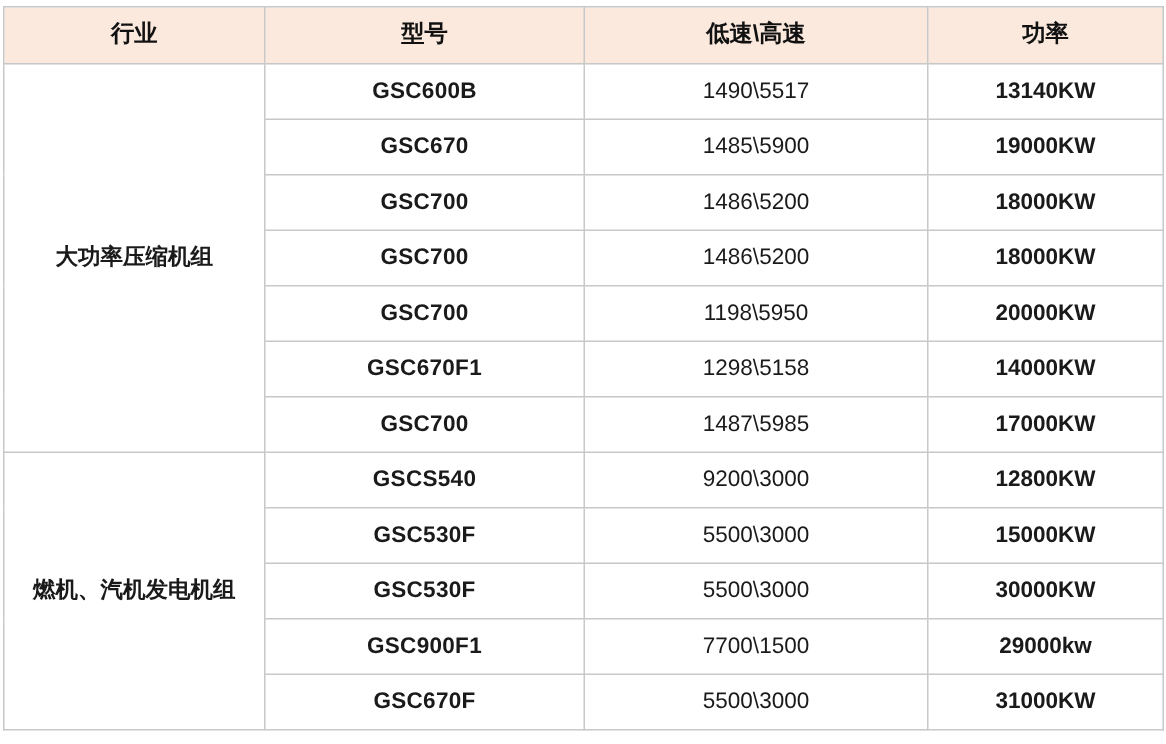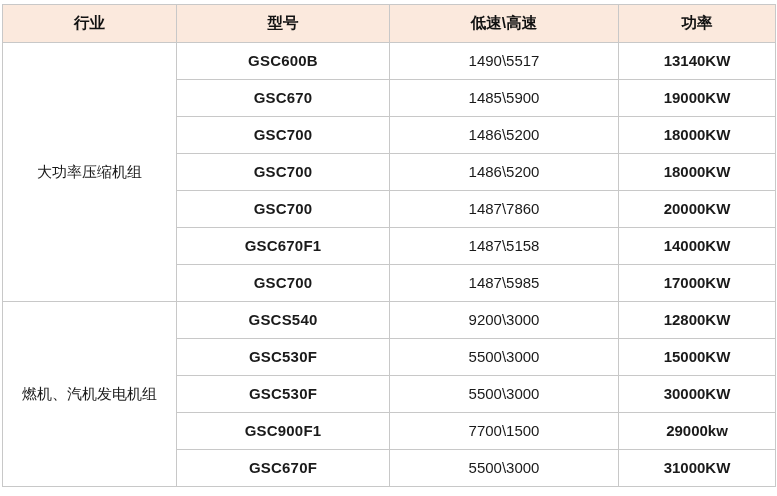--- a/index.html
+++ b/index.html
@@ -43,21 +43,21 @@
     height: 37px;
     font-weight: bold;
     font-size: 15.5px;
     color: #111111;
   }
   table.spec-table tbody td {
     height: 36px;
     background: #ffffff;
   }
   td.group-cell {
-    font-weight: normal;
+    font-weight: bold;
     font-size: 15.5px;
     color: #111111;
     line-height: 1.5;
   }
   td.model-cell {
     font-weight: bold;
     letter-spacing: 0.2px;
   }
   td.speed-cell {
     font-weight: normal;
@@ -103,26 +103,26 @@
         <td class="speed-cell">1486\5200</td>
         <td class="power-cell">18000KW</td>
       </tr>
       <tr>
         <td class="model-cell">GSC700</td>
         <td class="speed-cell">1486\5200</td>
         <td class="power-cell">18000KW</td>
       </tr>
       <tr>
         <td class="model-cell">GSC700</td>
-        <td class="speed-cell">1487\7860</td>
+        <td class="speed-cell">1198\5950</td>
         <td class="power-cell">20000KW</td>
       </tr>
       <tr>
         <td class="model-cell">GSC670F1</td>
-        <td class="speed-cell">1487\5158</td>
+        <td class="speed-cell">1298\5158</td>
         <td class="power-cell">14000KW</td>
       </tr>
       <tr>
         <td class="model-cell">GSC700</td>
         <td class="speed-cell">1487\5985</td>
         <td class="power-cell">17000KW</td>
       </tr>
 
       <tr>
         <td class="group-cell" rowspan="5">燃机、汽机发电机组</td>

